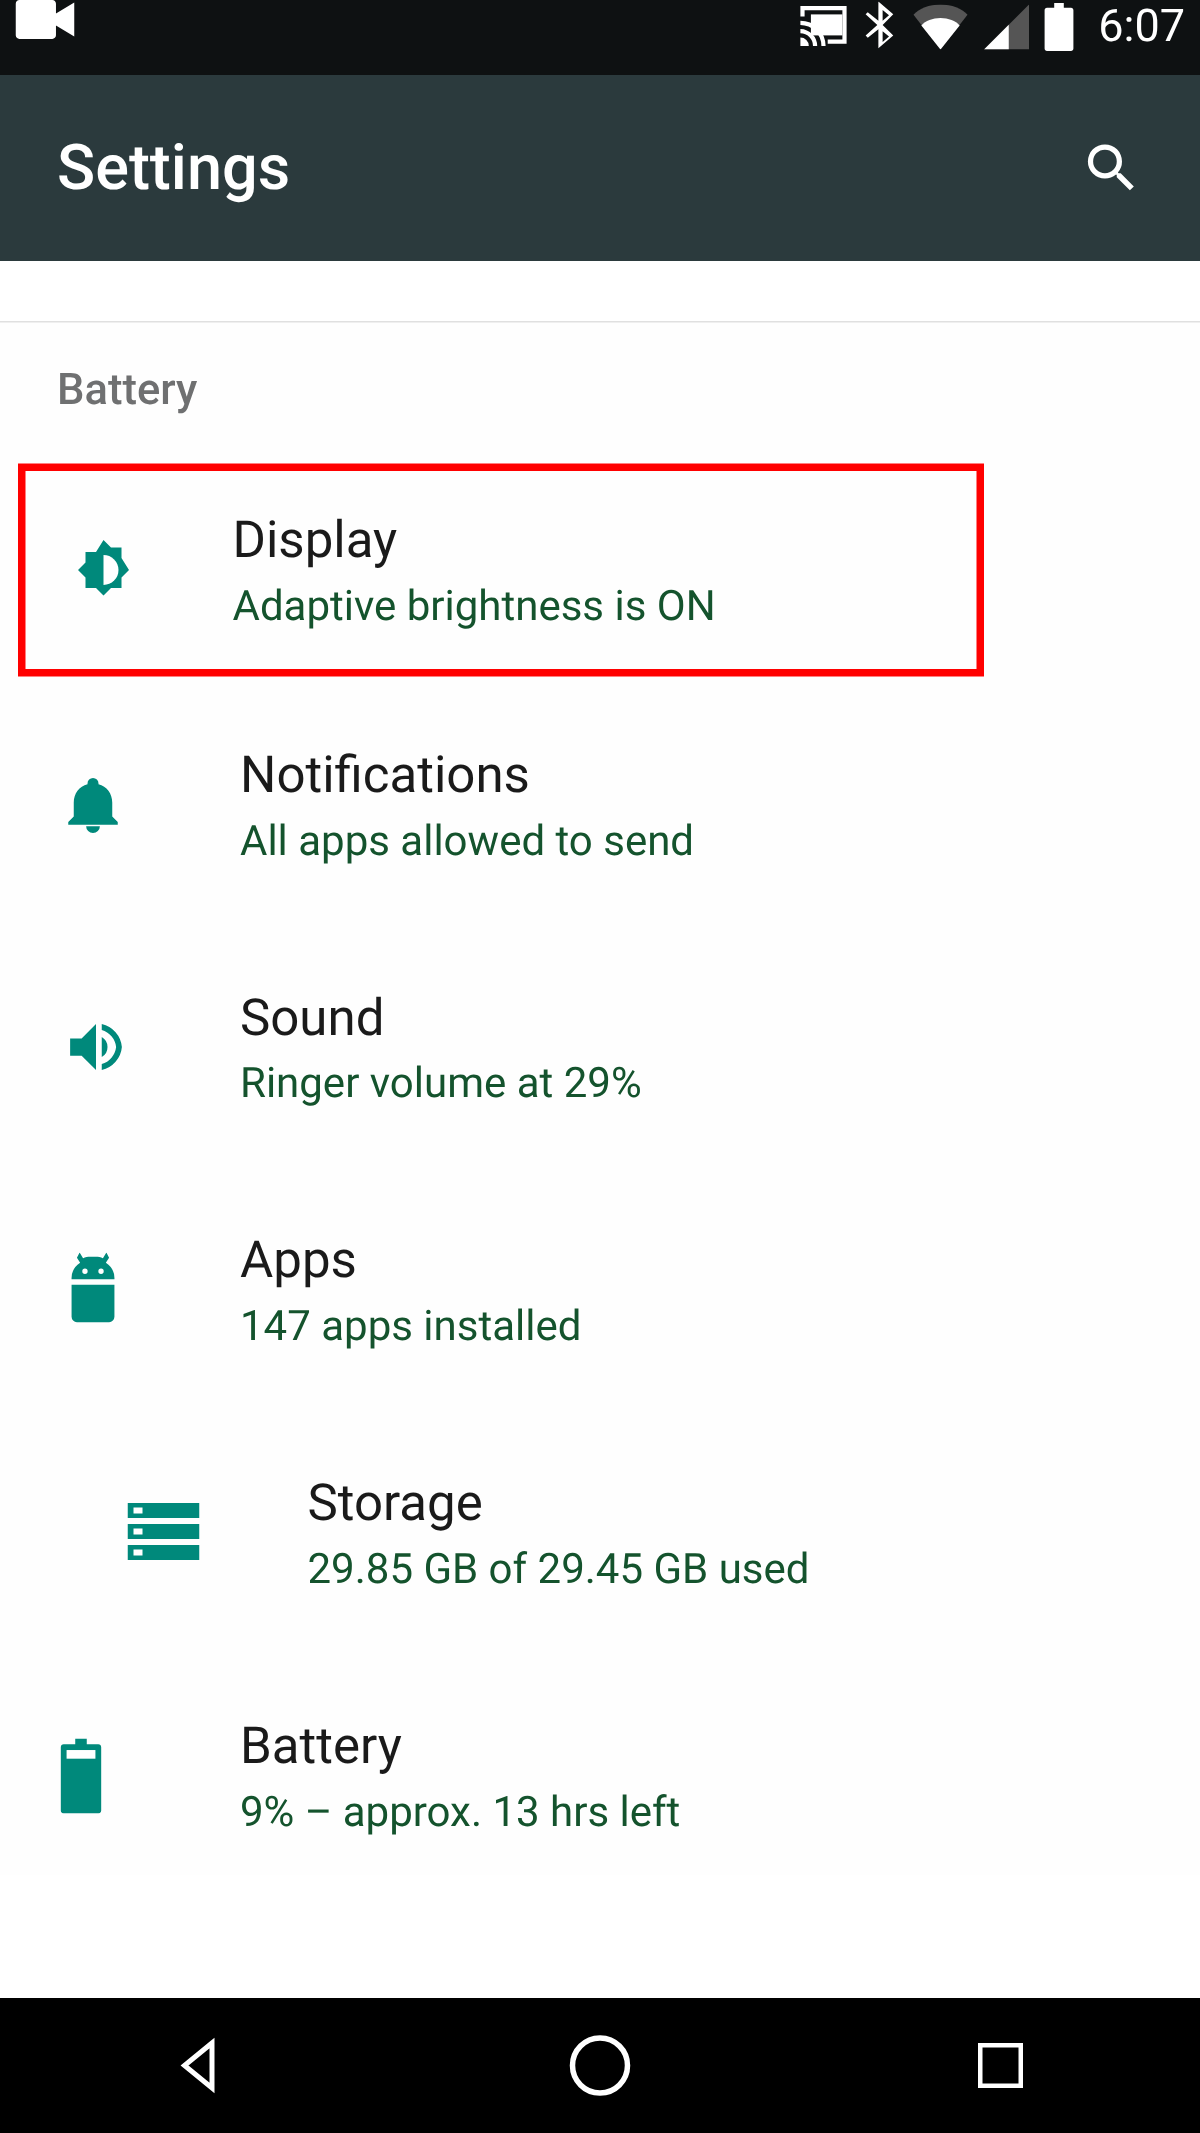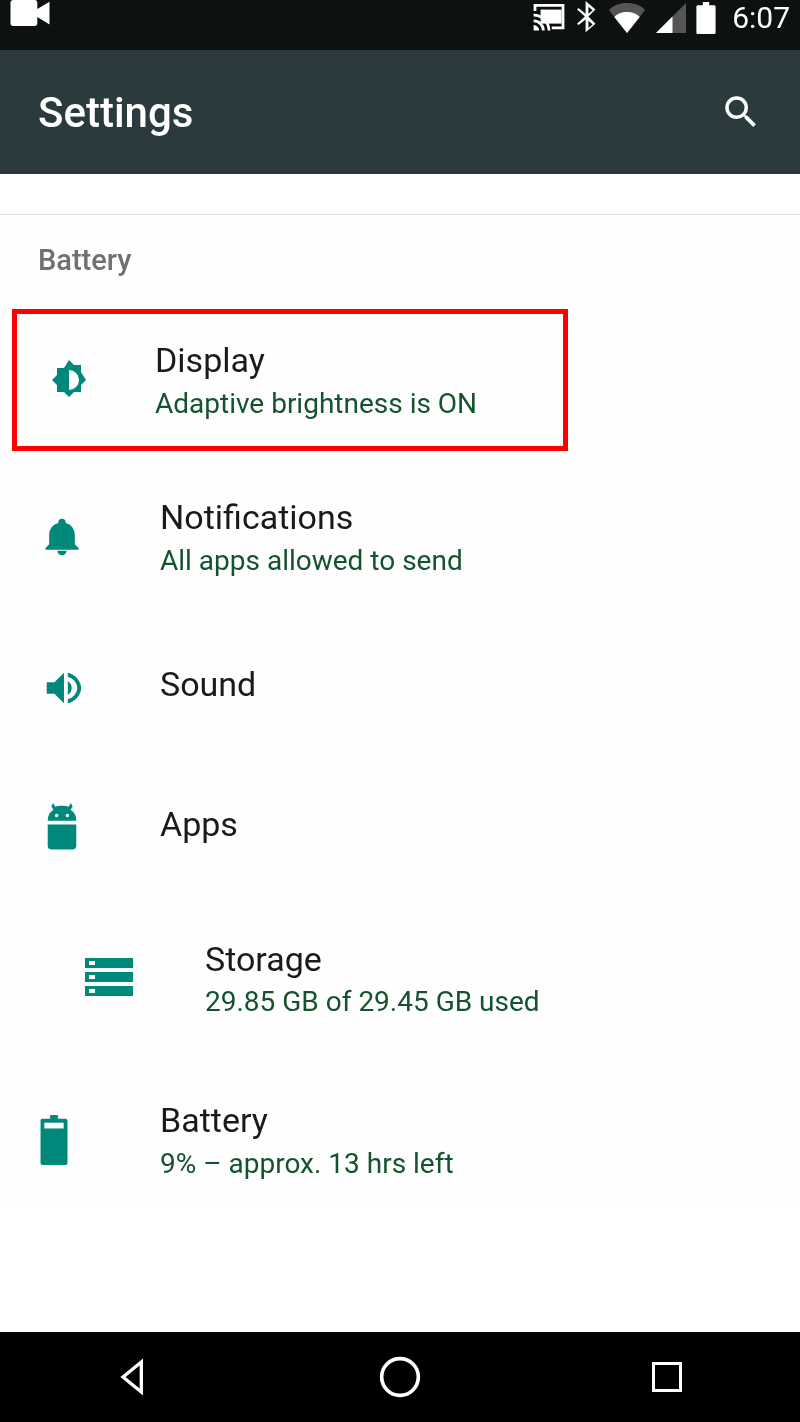--- a/index.html
+++ b/index.html
@@ -53,21 +53,21 @@
       align-items: center;
       justify-content: flex-start;
     }
     .list-text { flex: 1; }
     .item-title { font-size: 34px; color: #1a1a1a; font-weight: 400; line-height: 1.2; margin-bottom: 6px;}
     .item-sub { font-size: 28px; color: #14532d; font-weight: 400; }
     .teal { fill: #00897b; }
     .highlight-box {
       border: 5px solid #ff0000;
       margin: 22px 0 4px 12px;
-      width: 556px;
+      width: 644px;
     }
     .highlight-box .list-item { padding-left: 28px; }
     .highlight-box .list-icon { width: 110px; }
     .nav-bar {
       position: absolute;
       bottom: 0; left: 0; right: 0;
       height: 90px;
       background: #000000;
       display: flex;
       align-items: center;
@@ -168,33 +168,35 @@
   <div class="list-item" style="margin-top:30px;justify-content:center;">
     <div class="list-icon">
       <span>
         <svg width="48" height="46" viewBox="0 0 24 24">
             <path class="teal" d="M3 9v6h4l5 5V4L7 9zm13 3a4 4 0 0 0-2-3.5v7A4 4 0 0 0 16 12zm-2-8v2.1A7 7 0 0 1 19 12a7 7 0 0 1-5 5.9V20a9 9 0 0 0 7-8 9 9 0 0 0-7-8z"></path>
           </svg>
       </span>
     </div>
     <div class="list-text">
       <div class="item-title">Sound</div>
+      <div class="item-sub">Ringer volume at 29%</div>
     </div>
   </div>
 
   <div class="list-item" style="margin-top:30px;">
     <div class="list-icon">
       <span>
         <svg width="44" height="50" viewBox="0 0 24 28">
             <path class="teal" d="M6 2l1-2 1.3 2.1C9.1 1.8 10 1.6 11 1.6h2c1 0 1.9.2 2.7.5L17 0l1 2-1.2 1.8A7 7 0 0 1 20 10H4a7 7 0 0 1 3.2-6.2zM9 6a1 1 0 1 0 0 2 1 1 0 0 0 0-2zm6 0a1 1 0 1 0 0 2 1 1 0 0 0 0-2zM4 12h16v12a2 2 0 0 1-2 2H6a2 2 0 0 1-2-2z"></path>
           </svg>
       </span>
     </div>
     <div class="list-text">
       <div class="item-title">Apps</div>
+      <div class="item-sub">147 apps installed</div>
     </div>
   </div>
 
   <div class="list-item" style="margin-top:30px;margin-left:45px;">
     <div class="list-icon">
       <span>
         <svg width="48" height="40" viewBox="0 0 24 20">
             <rect class="teal" x="0" y="0" width="24" height="5"></rect>
             <rect class="teal" x="0" y="7" width="24" height="5"></rect>
             <rect class="teal" x="0" y="14" width="24" height="5"></rect>

